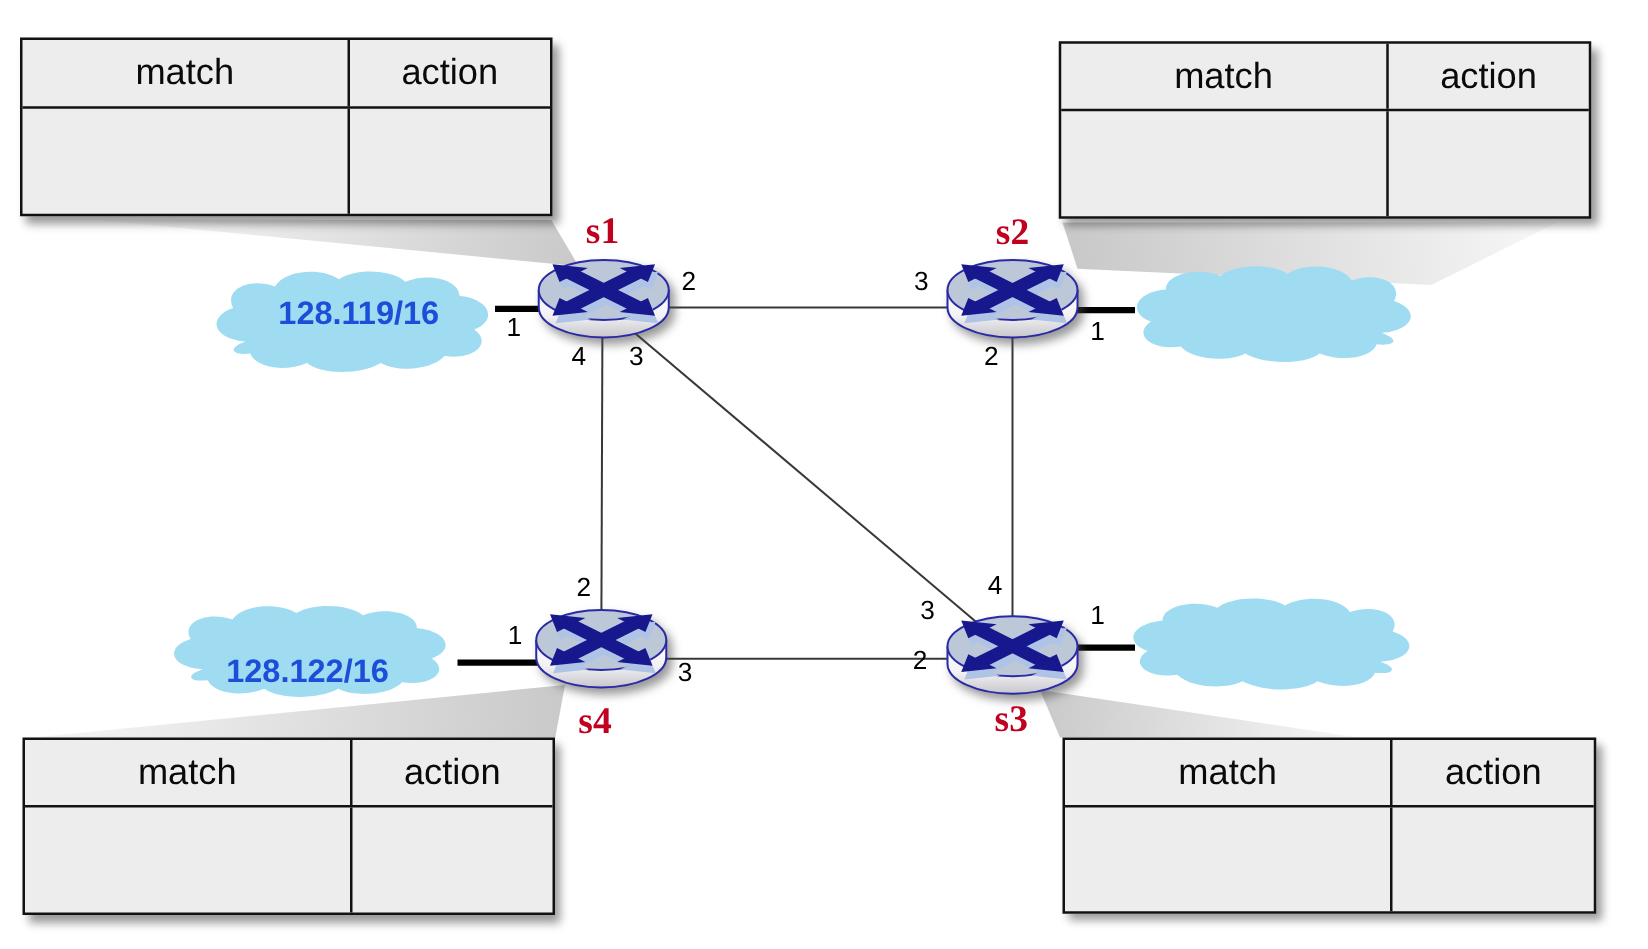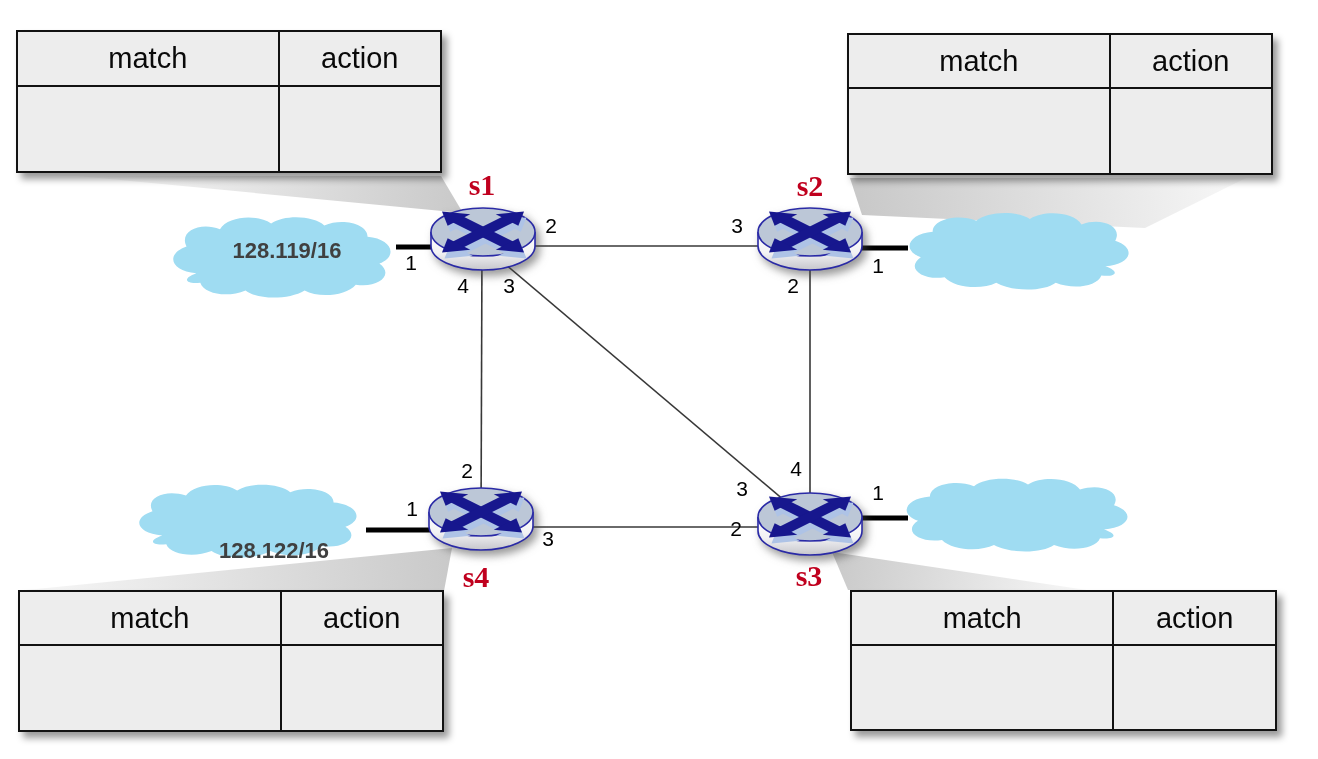--- a/index.html
+++ b/index.html
@@ -35,21 +35,21 @@
   }
   .ft-row{display:flex;flex:1 1 auto;}
   .ft-row.header{flex:0 0 38%;border-bottom:2px solid var(--table-border);}
   .ft-cell{display:flex;align-items:center;justify-content:center;
     font-size:29px;color:#0a0a0a;box-sizing:border-box;}
   .ft-cell.match{width:62%;border-right:2px solid var(--table-border);}
   .ft-cell.action{width:38%;}
   .lbl{position:absolute;transform:translate(-50%,-50%);white-space:nowrap;}
   .port{font-size:21px;color:#000000;}
   .swname{font-size:30px;font-weight:700;color:var(--switch-label);font-family:Liberation Serif, serif;}
-  .netname{font-size:22px;font-weight:600;color:#404040;}
+  .netname{font-size:26px;font-weight:600;color:#1d4ed8;}
 </style>
 </head>
 <body>
 
 <div id="stage">
 
   <svg id="canvas" width="1318" height="759" viewBox="0 0 1318 759">
     <defs>
       <linearGradient id="bodyGrad" x1="0" y1="0" x2="0" y2="1">
         <stop offset="0" stop-color="#ffffff"></stop>
@@ -172,21 +172,21 @@
       <div class="ft-cell match">match</div>
       <div class="ft-cell action">action</div>
     </div>
     <div class="ft-row">
       <div class="ft-cell match"></div>
       <div class="ft-cell action"></div>
     </div>
   </div>
 
   <span class="lbl netname" style="left:287px;top:251px;">128.119/16</span>
-  <span class="lbl netname" style="left:246px;top:551px;margin-left:28px;">128.122/16</span>
+  <span class="lbl netname" style="left:246px;top:537px;">128.122/16</span>
 
   <span class="lbl swname" style="left:482px;top:185px;">s1</span>
   <span class="lbl swname" style="left:810px;top:186px;">s2</span>
   <span class="lbl swname" style="left:476px;top:577px;">s4</span>
   <span class="lbl swname" style="left:809px;top:576px;">s3</span>
 
   <span class="lbl port" style="left:411px;top:263px;">1</span>
   <span class="lbl port" style="left:551px;top:226px;">2</span>
   <span class="lbl port" style="left:463px;top:286px;">4</span>
   <span class="lbl port" style="left:509px;top:286px;">3</span>

